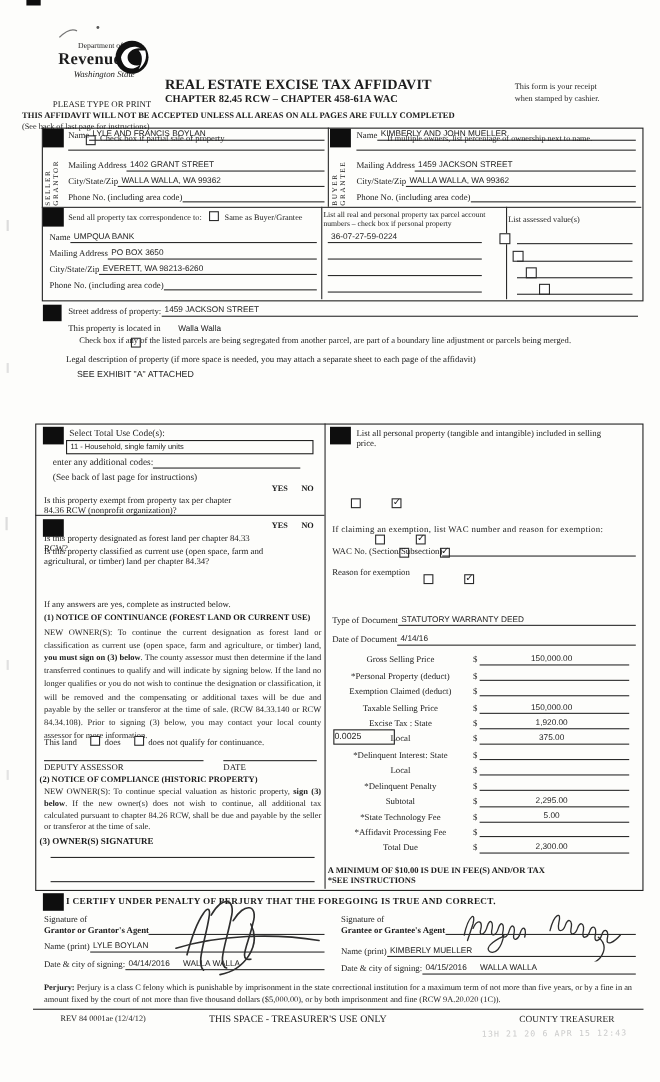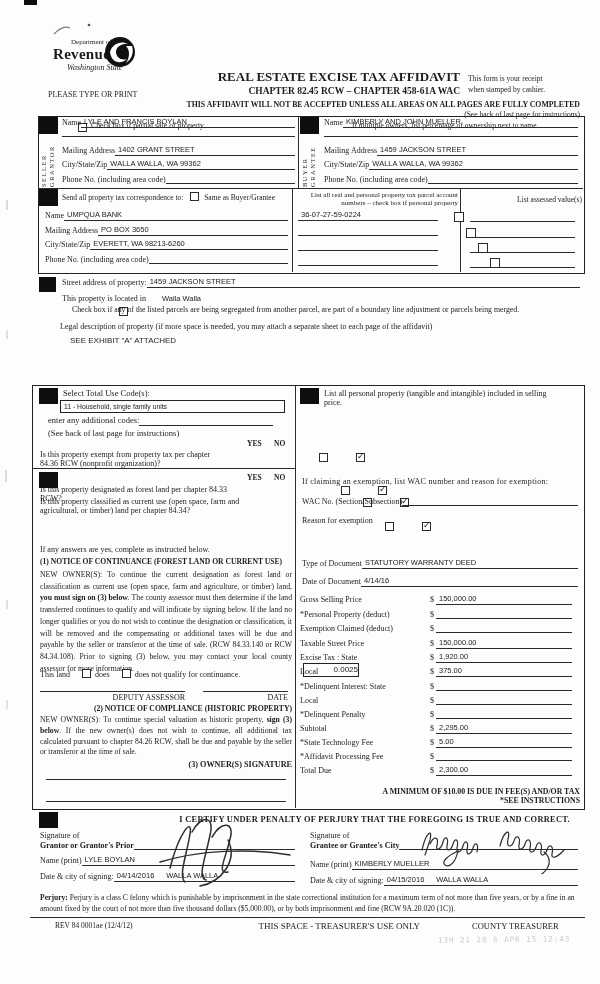--- a/index.html
+++ b/index.html
@@ -1,22 +1,22 @@
 <!DOCTYPE html>
 <html><head>
 <meta charset="utf-8">
 <style>
   html,body{margin:0;padding:0;background:#9a9a9a;}
   .page{position:relative;width:600px;height:984px;background:#fdfdfb;margin:0 auto;overflow:hidden;
         font-family:"Liberation Serif","DejaVu Serif",serif;color:#1c1c1c;font-size:8px;line-height:1.15;}
   .abs{position:absolute;}
   .b{font-weight:bold;}
   .i{font-style:italic;}
-  .c{text-align:right;}
-  .r{text-align:left;}
+  .c{text-align:left;}
+  .r{text-align:center;}
   .f7{font-size:7px;} .f75{font-size:7.5px;} .f8{font-size:8px;} .f85{font-size:8.5px;}
   .val{font-family:"Liberation Sans","DejaVu Sans",sans-serif;font-size:7.5px;}
   .row{display:flex;align-items:flex-end;}
   .fill{flex:1;border-bottom:1px solid #2b2b2b;padding:0 3px;white-space:nowrap;min-height:8px;}
   .ln{background:#2b2b2b;}
   .bbox{background:#0e0e0e;}
   .cb{position:relative;display:inline-block;width:9px;height:9px;border:1px solid #2b2b2b;box-sizing:border-box;background:#fff;vertical-align:-1px;}
   .cb.checked::after{content:"\2713";position:absolute;left:0px;top:-3px;font-size:9px;color:#222;}
   .vtx{writing-mode:vertical-rl;transform:rotate(180deg);font-size:6.5px;letter-spacing:1.5px;line-height:8px;}
   .just{text-align:justify;}
@@ -285,21 +285,21 @@
     <span class="r" style="width:128px">*Personal Property (deduct)</span>
     <span style="padding:0 2px">$</span>
     <span class="fill val r" style="padding-right:8px"></span>
   </div>
   <div class="abs row" style="left:300px;top:624px;width:272px">
     <span class="r" style="width:128px">Exemption Claimed (deduct)</span>
     <span style="padding:0 2px">$</span>
     <span class="fill val r" style="padding-right:8px"></span>
   </div>
   <div class="abs row" style="left:300px;top:639px;width:272px">
-    <span class="r" style="width:128px">Taxable Street Price</span>
+    <span class="r" style="width:128px">Taxable Selling Price</span>
     <span style="padding:0 2px">$</span>
     <span class="fill val r" style="padding-right:8px">150,000.00</span>
   </div>
   <div class="abs row" style="left:300px;top:653px;width:272px">
     <span class="r" style="width:128px">Excise Tax : State</span>
     <span style="padding:0 2px">$</span>
     <span class="fill val r" style="padding-right:8px">1,920.00</span>
   </div>
   <div class="abs c val" style="left:303px;top:663px;width:56px;height:14px;border:1px solid #222;box-sizing:border-box;line-height:12px;font-size:8px">0.0025</div>
   <div class="abs row" style="left:300px;top:667px;width:272px">
@@ -345,21 +345,21 @@
 
   <div class="abs b c" style="left:298px;top:788px;width:282px;font-size:7.8px">A MINIMUM OF $10.00 IS DUE IN FEE(S) AND/OR TAX</div>
   <div class="abs b c" style="left:298px;top:797px;width:282px;font-size:7.8px">*SEE INSTRUCTIONS</div>
 
   
   <div class="abs bbox" style="left:39px;top:812px;width:19px;height:16px"></div>
   <div class="abs b c" style="left:60px;top:815px;width:510px;font-size:8.4px;letter-spacing:.3px">I CERTIFY UNDER PENALTY OF PERJURY THAT THE FOREGOING IS TRUE AND CORRECT.</div>
 
   <div class="abs f8" style="left:40px;top:831px">Signature of</div>
   <div class="abs row" style="left:40px;top:841px;width:255px">
-    <span class="b f8">Grantor or Grantor's Prior</span>
+    <span class="b f8">Grantor or Grantor's Agent</span>
     <span class="fill"></span>
   </div>
   <svg class="abs" style="left:140px;top:812px;z-index:3" width="160" height="76" viewBox="0 0 160 76">
     <g stroke="#2e2e2e" stroke-width="1.5" fill="none" stroke-linecap="round">
       <path d="M30,56 C40,18 53,5 50,22 C47,42 38,64 45,70"></path>
       <path d="M52,20 C62,2 75,4 70,23 C66,44 57,66 66,68"></path>
       <path d="M72,25 C82,8 95,10 90,27 C86,46 76,62 88,60"></path>
       <path d="M20,50 C60,38 108,36 150,43"></path>
       <path d="M88,28 C98,48 82,70 60,74"></path>
     </g>
@@ -368,21 +368,21 @@
     <span class="f8">Name (print)</span>
     <span class="fill val">LYLE BOYLAN</span>
   </div>
   <div class="abs row" style="left:40px;top:872px;width:255px">
     <span class="f8">Date &amp; city of signing:</span>
     <span class="fill val"><span>04/14/2016</span><span style="margin-left:12px">WALLA WALLA</span></span>
   </div>
 
   <div class="abs f8" style="left:310px;top:831px">Signature of</div>
   <div class="abs row" style="left:310px;top:841px;width:268px">
-    <span class="b f8">Grantee or Grantee's City</span>
+    <span class="b f8">Grantee or Grantee's Agent</span>
     <span class="fill"></span>
   </div>
   <svg class="abs" style="left:416px;top:822px;z-index:3" width="165" height="52" viewBox="0 0 165 52">
     <g stroke="#2e2e2e" stroke-width="1.2" fill="none" stroke-linecap="round">
       <path d="M6,28 C10,10 17,6 14,18 L9,33"></path>
       <path d="M14,22 C18,13 23,15 21,23 C19,30 25,28 27,20 C29,13 33,15 31,24 C30,30 35,29 37,22 C39,15 43,17 41,26 C40,32 45,31 47,24 C49,17 53,19 51,28 C50,34 55,33 57,26 C59,19 63,21 61,30"></path>
       <path d="M42,28 C40,40 34,46 29,43 C25,40 31,34 42,29"></path>
       <path d="M84,24 C88,8 95,6 92,17 C90,27 96,25 98,19 C100,12 105,14 103,23 C102,29 107,28 109,22 C111,15 116,17 114,26 C113,32 118,31 120,25 C122,18 127,20 125,29 C124,35 129,34 131,28 C133,21 138,23 136,32 C135,38 142,35 148,28"></path>
       <path d="M128,30 C138,38 132,50 122,54"></path>
     </g>

